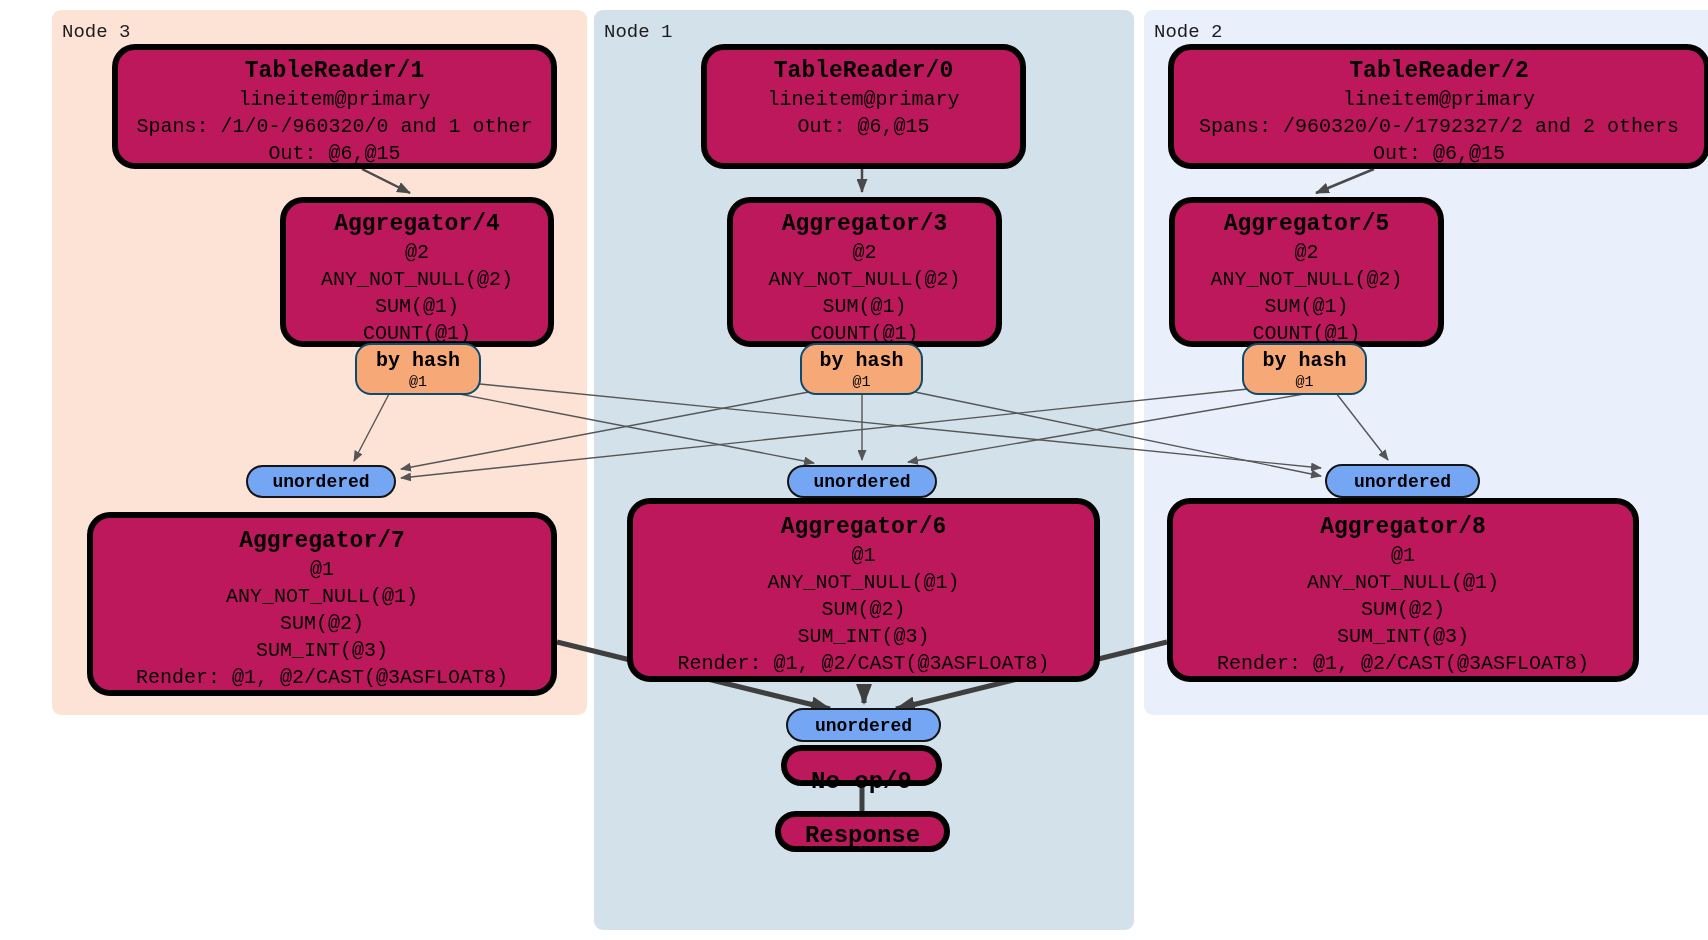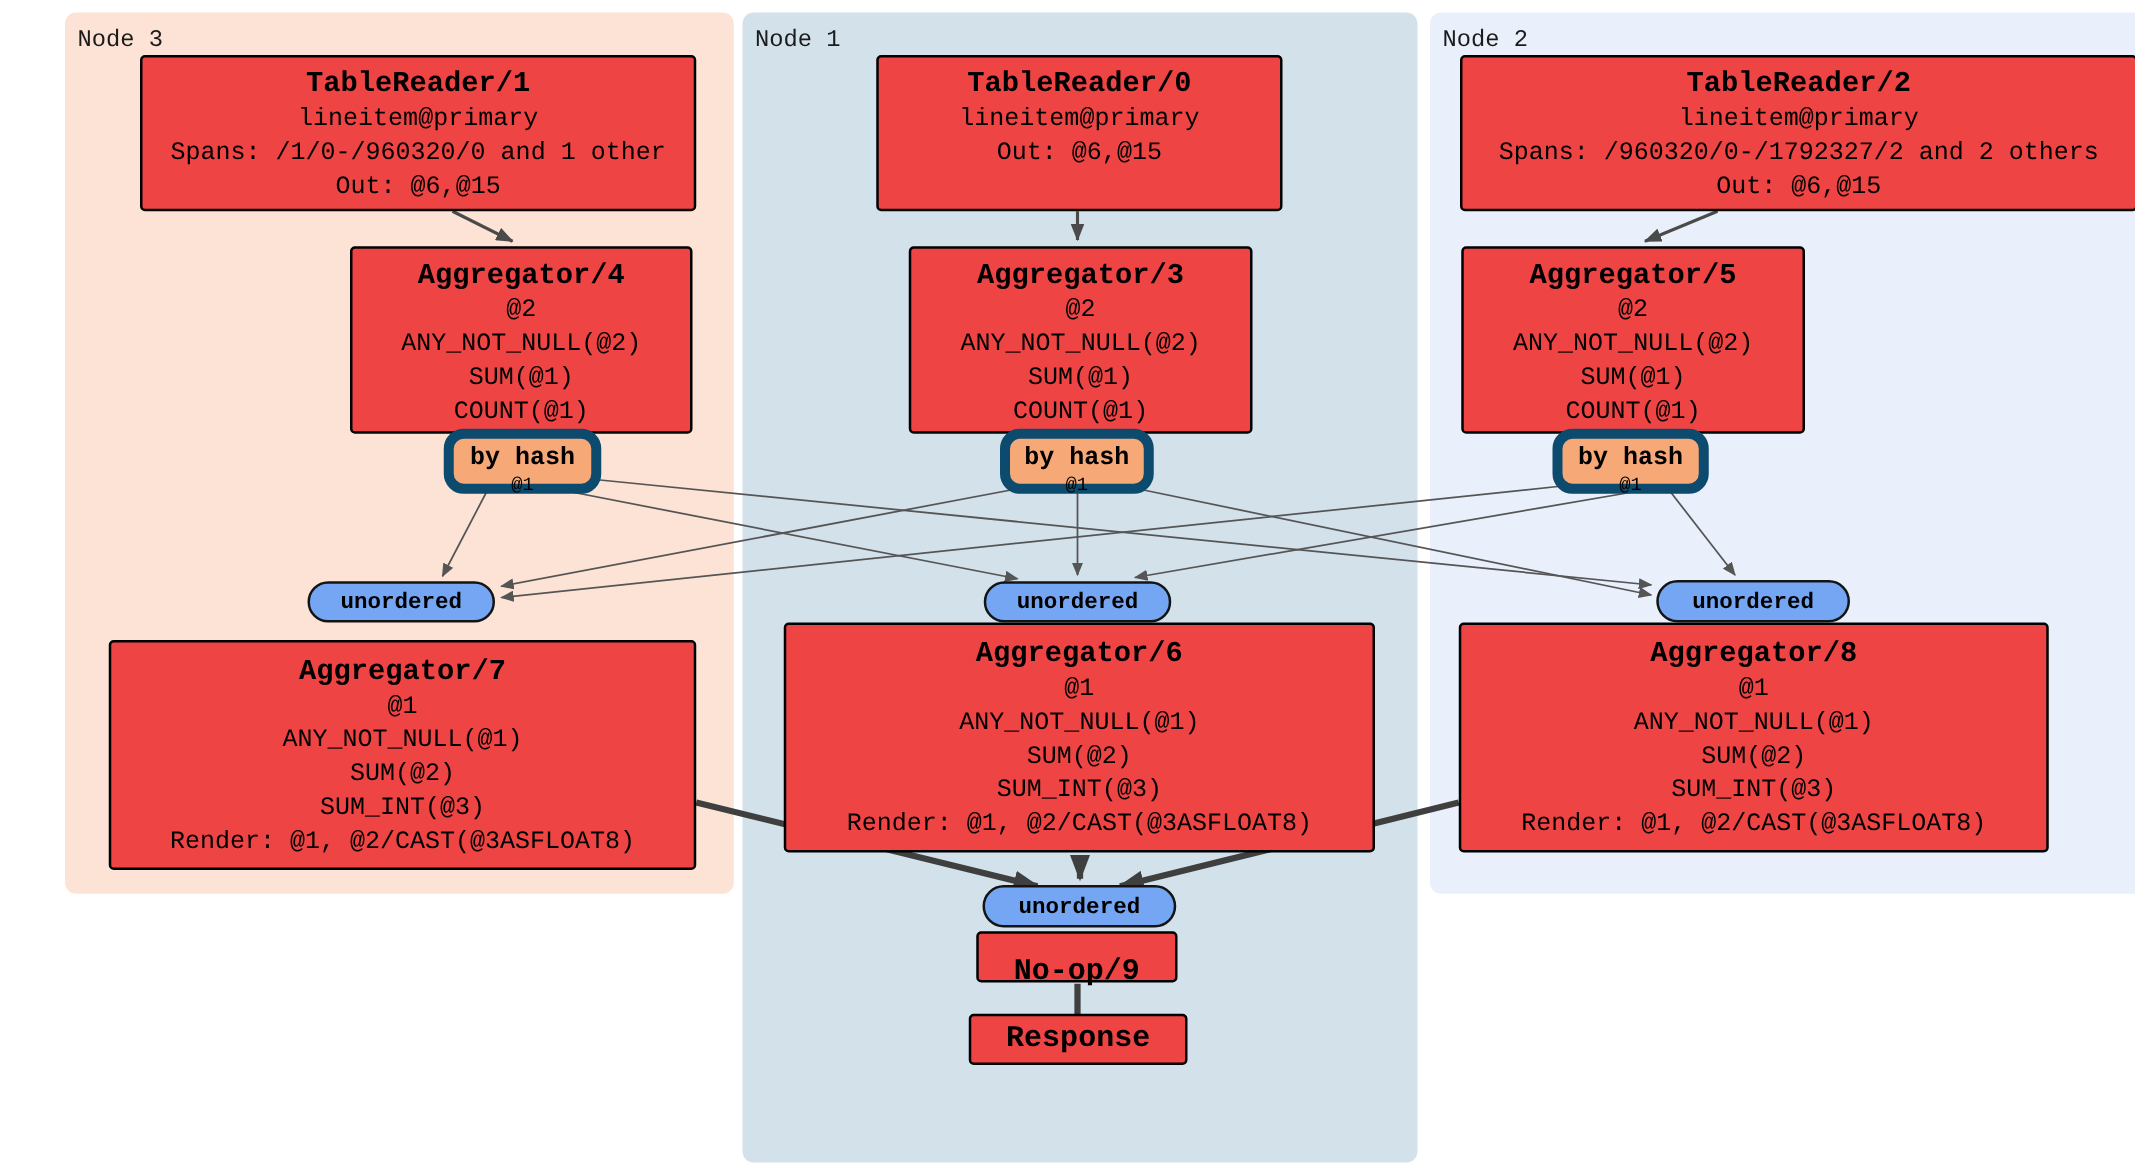--- a/index.html
+++ b/index.html
@@ -6,29 +6,29 @@
   .canvas{
     position:relative;width:1708px;height:940px;overflow:hidden;
     font-family:Liberation Mono, monospace;color:#000;
     background:#ffffff;
     margin-left:44px;
   }
   .region{position:absolute;border-radius:9px;}
   .region-label{position:absolute;top:11px;left:10px;font-size:19px;color:#1b1b1b;}
   .edges{position:absolute;left:0;top:0;z-index:2;pointer-events:none;}
   .pbox{
-    position:absolute;z-index:3;background:#ef4444;border:2px solid #000000;
-    border-radius:4px;text-align:center;box-sizing:border-box;padding-top:6px;
+    position:absolute;z-index:3;background:#be185d;border:6px solid #000000;
+    border-radius:23px;text-align:center;box-sizing:border-box;padding-top:6px;
   }
   .ptitle{font-size:23px;font-weight:bold;line-height:30px;white-space:nowrap;}
   .pline{font-size:20px;line-height:27px;white-space:nowrap;}
   .pbox.big{padding-top:8px;}
   .single .ptitle{font-size:24px;line-height:37px;}
   .router{
-    position:absolute;z-index:4;background:#f7a877;border:8px solid #0c4a6e;
+    position:absolute;z-index:4;background:#f7a877;border:2px solid #0c4a6e;
     border-radius:16px;text-align:center;box-sizing:border-box;padding-top:3px;
   }
   .rlabel{font-size:20px;font-weight:bold;line-height:25px;}
   .rsub{font-size:15px;line-height:19px;}
   .stream{
     position:absolute;z-index:4;background:#74a6f4;border:2px solid #141414;
     border-radius:17px;text-align:center;box-sizing:border-box;
     font-size:18px;font-weight:bold;
   }
 </style>

